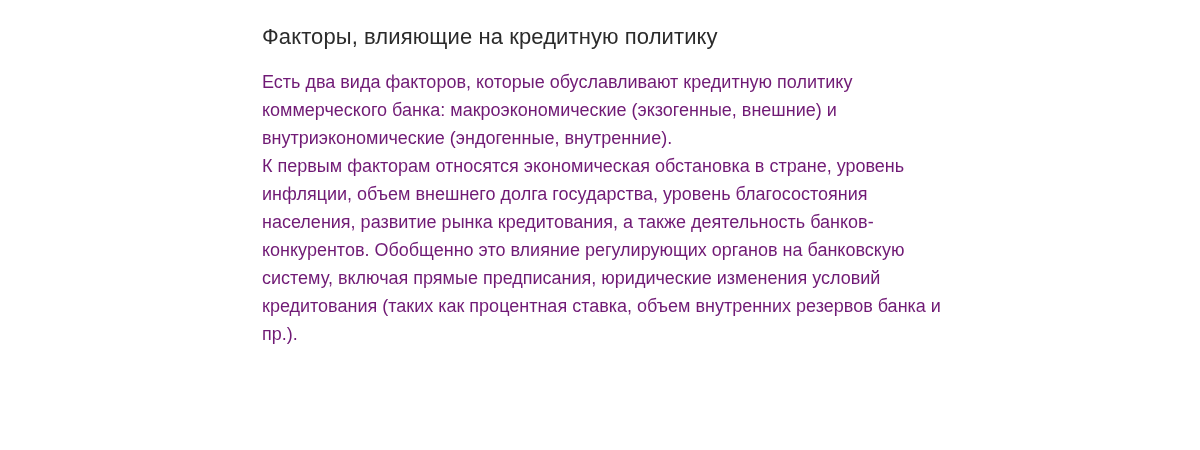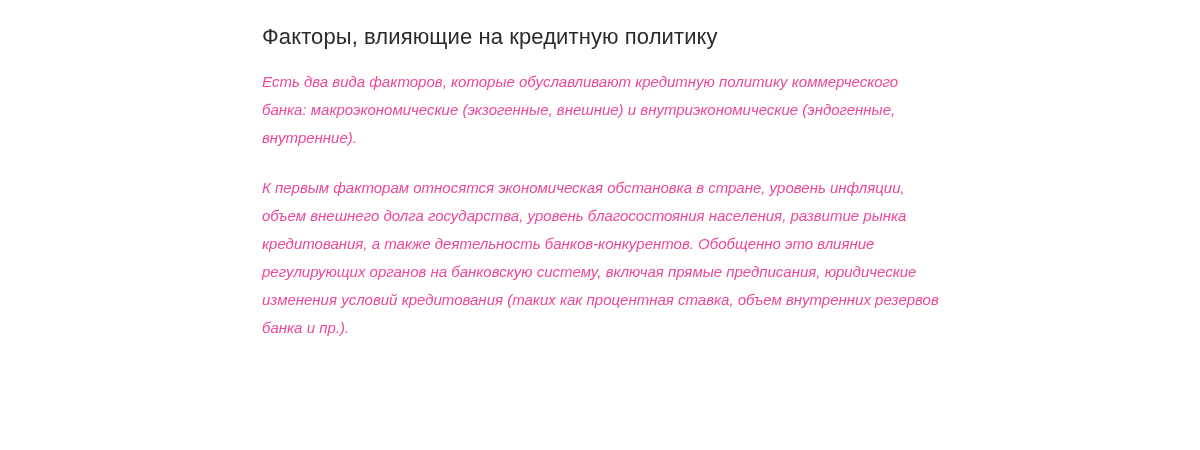--- a/index.html
+++ b/index.html
@@ -29,32 +29,30 @@
   .article-title {
     font-size: 22px;
     line-height: 30px;
     font-weight: normal;
     color: #2b2b2b;
     margin: 0;
     padding: 6px 0 0 0;
     letter-spacing: 0.1px;
   }
   .paragraph {
-    font-size: 15px;
+    font-size: 18px;
     line-height: 28px;
-    color: #ec4899;
+    color: #701a75;
     margin: 0;
     padding: 0;
-    font-style: italic;
   }
   .p-first {
     margin-top: 16px;
   }
   .p-gap {
-    margin-top: 22px;
   }
 </style>
 </head>
 <body>
 
 <div class="page">
   <article class="article">
     <h1 class="article-title">Факторы, влияющие на кредитную политику</h1>
     <p class="paragraph p-first">Есть два вида факторов, которые обуславливают кредитную политику коммерческого банка: макроэкономические (экзогенные, внешние) и внутриэкономические (эндогенные, внутренние).</p>
     <p class="paragraph p-gap">К первым факторам относятся экономическая обстановка в стране, уровень инфляции, объем внешнего долга государства, уровень благосостояния населения, развитие рынка кредитования, а также деятельность банков-конкурентов. Обобщенно это влияние регулирующих органов на банковскую систему, включая прямые предписания, юридические изменения условий кредитования (таких как процентная ставка, объем внутренних резервов банка и пр.).</p>

